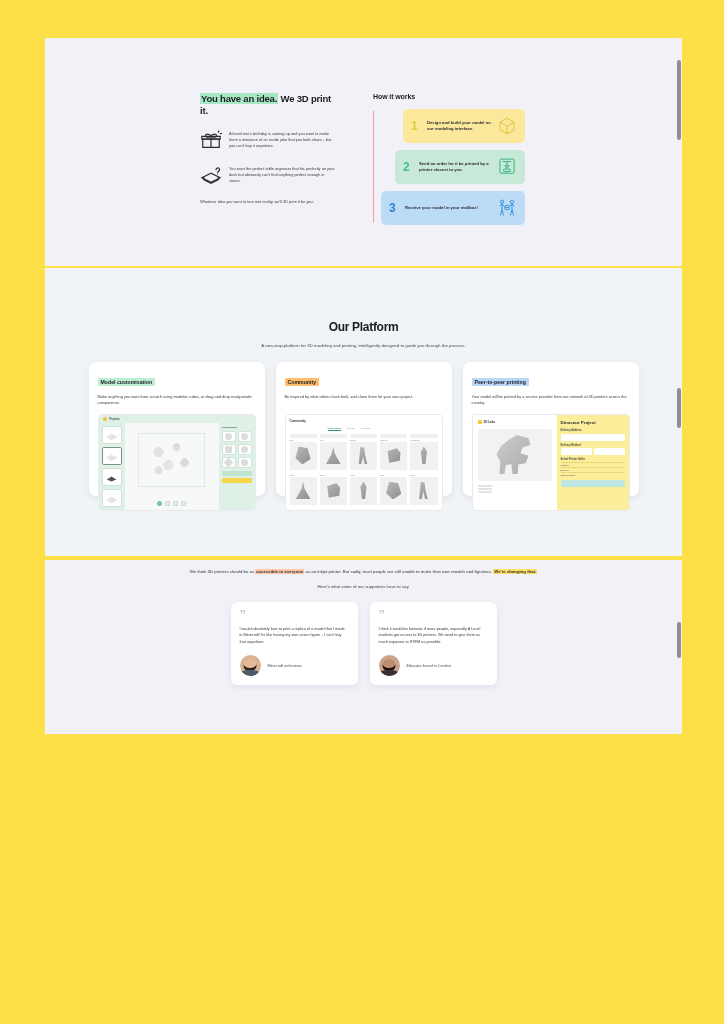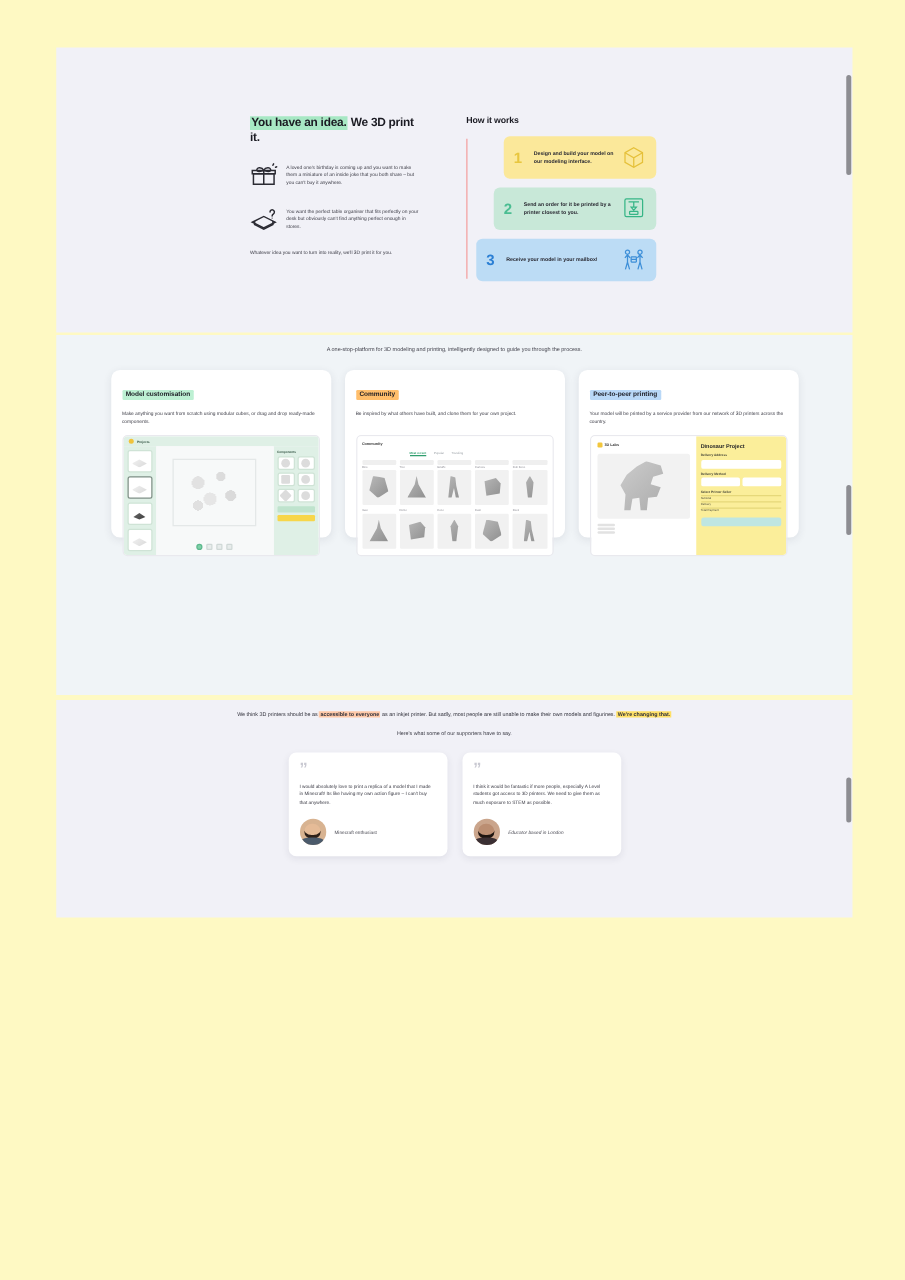--- a/index.html
+++ b/index.html
@@ -3,21 +3,21 @@
 <meta charset="utf-8">
 <style>
   * { box-sizing: border-box; margin: 0; padding: 0; }
   html, body {
     width: 724px; height: 1024px;
     background: #ffffff;
     font-family: "Liberation Sans", sans-serif;
     color: #1b1b23;
     overflow: hidden;
   }
-  .page { position: relative; width: 724px; height: 1024px; background:#fef9c3; }
+  .page { position: relative; width: 724px; height: 1024px; background:#fde047; }
 
   .section { position: absolute; left: 45px; width: 637px; overflow: hidden; }
   .sec-scroll { position:absolute; right:1px; top:0; width:4px; height:100%; }
   .sec-thumb { position:absolute; left:0; width:4px; background:#8d8d92; border-radius:2px; }
 
   
   #sec-hero { top: 38px; height: 228px; background: #f1f1f7; }
   .hero-inner { position:absolute; left:155px; top:55px; width: 365px; display:flex; gap:38px; }
   .hero-left { width: 135px; }
   .hero-title { font-size: 9.5px; font-weight: 700; letter-spacing:-0.2px; line-height:1.25; margin-bottom:12px; }
@@ -236,20 +236,21 @@
           </div>
         </div>
       </div>
     </div>
     <div class="sec-scroll">
       <div class="sec-thumb" style="top:22px;height:80px;"></div>
     </div>
   </div>
 
   <div class="section" id="sec-platform">
+    <div class="plat-title">Our Platform</div>
     <div class="plat-sub">A one-stop-platform for 3D modeling and printing, intelligently designed to guide you through the process.</div>
 
     <div class="cards">
 
       <div class="card">
         <span class="card-h h-green">Model customisation</span>
         <div class="card-p">Make anything you want from scratch using modular cubes, or drag and drop ready-made components.</div>
         <div class="shot">
           <div class="mk">
             <div class="mk-top">

